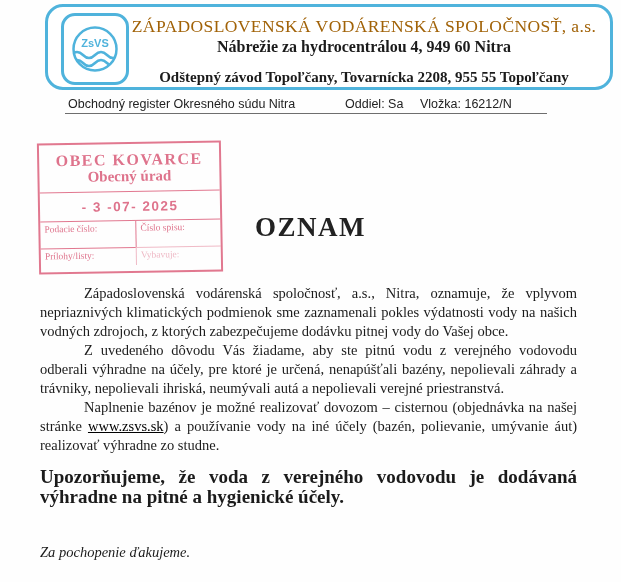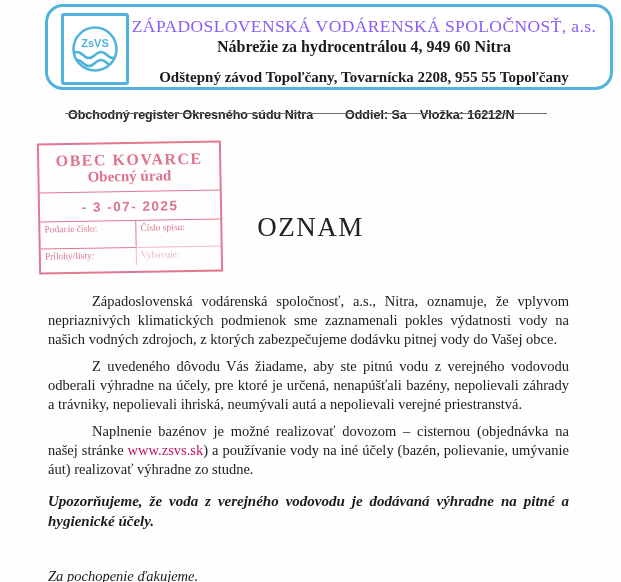--- a/index.html
+++ b/index.html
@@ -8,31 +8,31 @@
     font-family:"Liberation Serif", serif; color:#1b1b1b; overflow:hidden;
   }
 
   
   .header-box {
     position:absolute; left:45px; top:4px; width:562px; height:80px;
     border:3px solid #4fb3dc; border-radius:18px; background:#fff;
   }
   .logo {
     position:absolute; left:13px; top:6px; width:62px; height:66px;
-    border:3px solid #4fb3dc; border-radius:3px; background:#fff;
+    border:3px solid #4fb3dc; border-radius:14px; background:#fff;
     display:flex; align-items:center; justify-content:center;
   }
   .htext { position:absolute; left:78px; top:0; right:8px; text-align:center; }
-  .company { margin-top:9px; font-size:17.5px; letter-spacing:.4px; color:#8b5cf6; }
+  .company { margin-top:9px; font-size:17.5px; letter-spacing:.4px; color:#a16207; }
   .addr    { margin-top:1px; font-size:16px; font-weight:bold; }
   .branch  { margin-top:13px; font-size:15px; font-weight:bold; }
 
   
-  .register-row { position:absolute; top:108px; left:0; width:621px; height:16px;
-    font-family:"Liberation Sans", sans-serif; font-weight:bold; font-size:12.5px; color:#222; }
+  .register-row { position:absolute; top:97px; left:0; width:621px; height:16px;
+    font-family:"Liberation Sans", sans-serif; font-weight:normal; font-size:12.5px; color:#222; }
   .reg-court   { position:absolute; left:68px; }
   .reg-section { position:absolute; left:317px;margin-left:28px; }
   .reg-insert  { position:absolute; left:420px; }
   .register-underline { position:absolute; left:65px; top:113px; width:482px; height:1px; background:#6e6e6e; }
 
   
   .stamp {
     position:absolute; left:38px; top:142px; width:180px; height:127px;
     border:2.5px solid #e0718a; color:#dd6c86; transform:rotate(-1deg);
     background:rgba(255,255,255,0); opacity:.95;
@@ -47,30 +47,30 @@
   }
   .stamp-grid { display:grid; grid-template-columns:95px 1fr; grid-template-rows:26px 1fr; height:44px; }
   .stamp-cell { padding:2px 4px 0 4px; font-size:9.5px; box-sizing:border-box; }
   .cell-right { border-left:1.5px solid #e0718a; }
   .cell-bottom { border-top:1.5px solid #e0718a; }
   .faint { opacity:.5; }
 
   
   .title {
     position:absolute; top:212px; left:0; width:621px; margin:0; text-align:center;
-    font-size:27px; font-weight:normal; letter-spacing:1.5px; color:#222;
+    font-size:27px; font-weight:bold; letter-spacing:1.5px; color:#222;
   }
 
   
   .body-text { position:absolute; top:284px; left:40px; width:537px;
     font-size:14.5px; line-height:19px; text-align:justify; }
-  .body-text p { margin:8px; text-indent:44px; }
-  .warning { text-indent:0 !important; font-weight:bold; font-size:15px; line-height:20px; margin-top:12px !important;font-style:italic; }
+  .body-text p { margin:0; text-indent:44px; }
+  .warning { text-indent:0 !important; font-weight:bold; font-size:19px; line-height:20px; margin-top:12px !important; }
   .closing { text-indent:0 !important; text-align:left; margin-top:36px !important;font-style:italic; }
-  .link { color:#be185d; }
+  .link { color:#000000; text-decoration:underline; }
 </style>
 </head>
 <body>
 
 <div class="page">
 
   <div class="header-box">
     <div class="logo">
       <svg width="52" height="52" viewBox="0 0 52 52">
         <defs>

